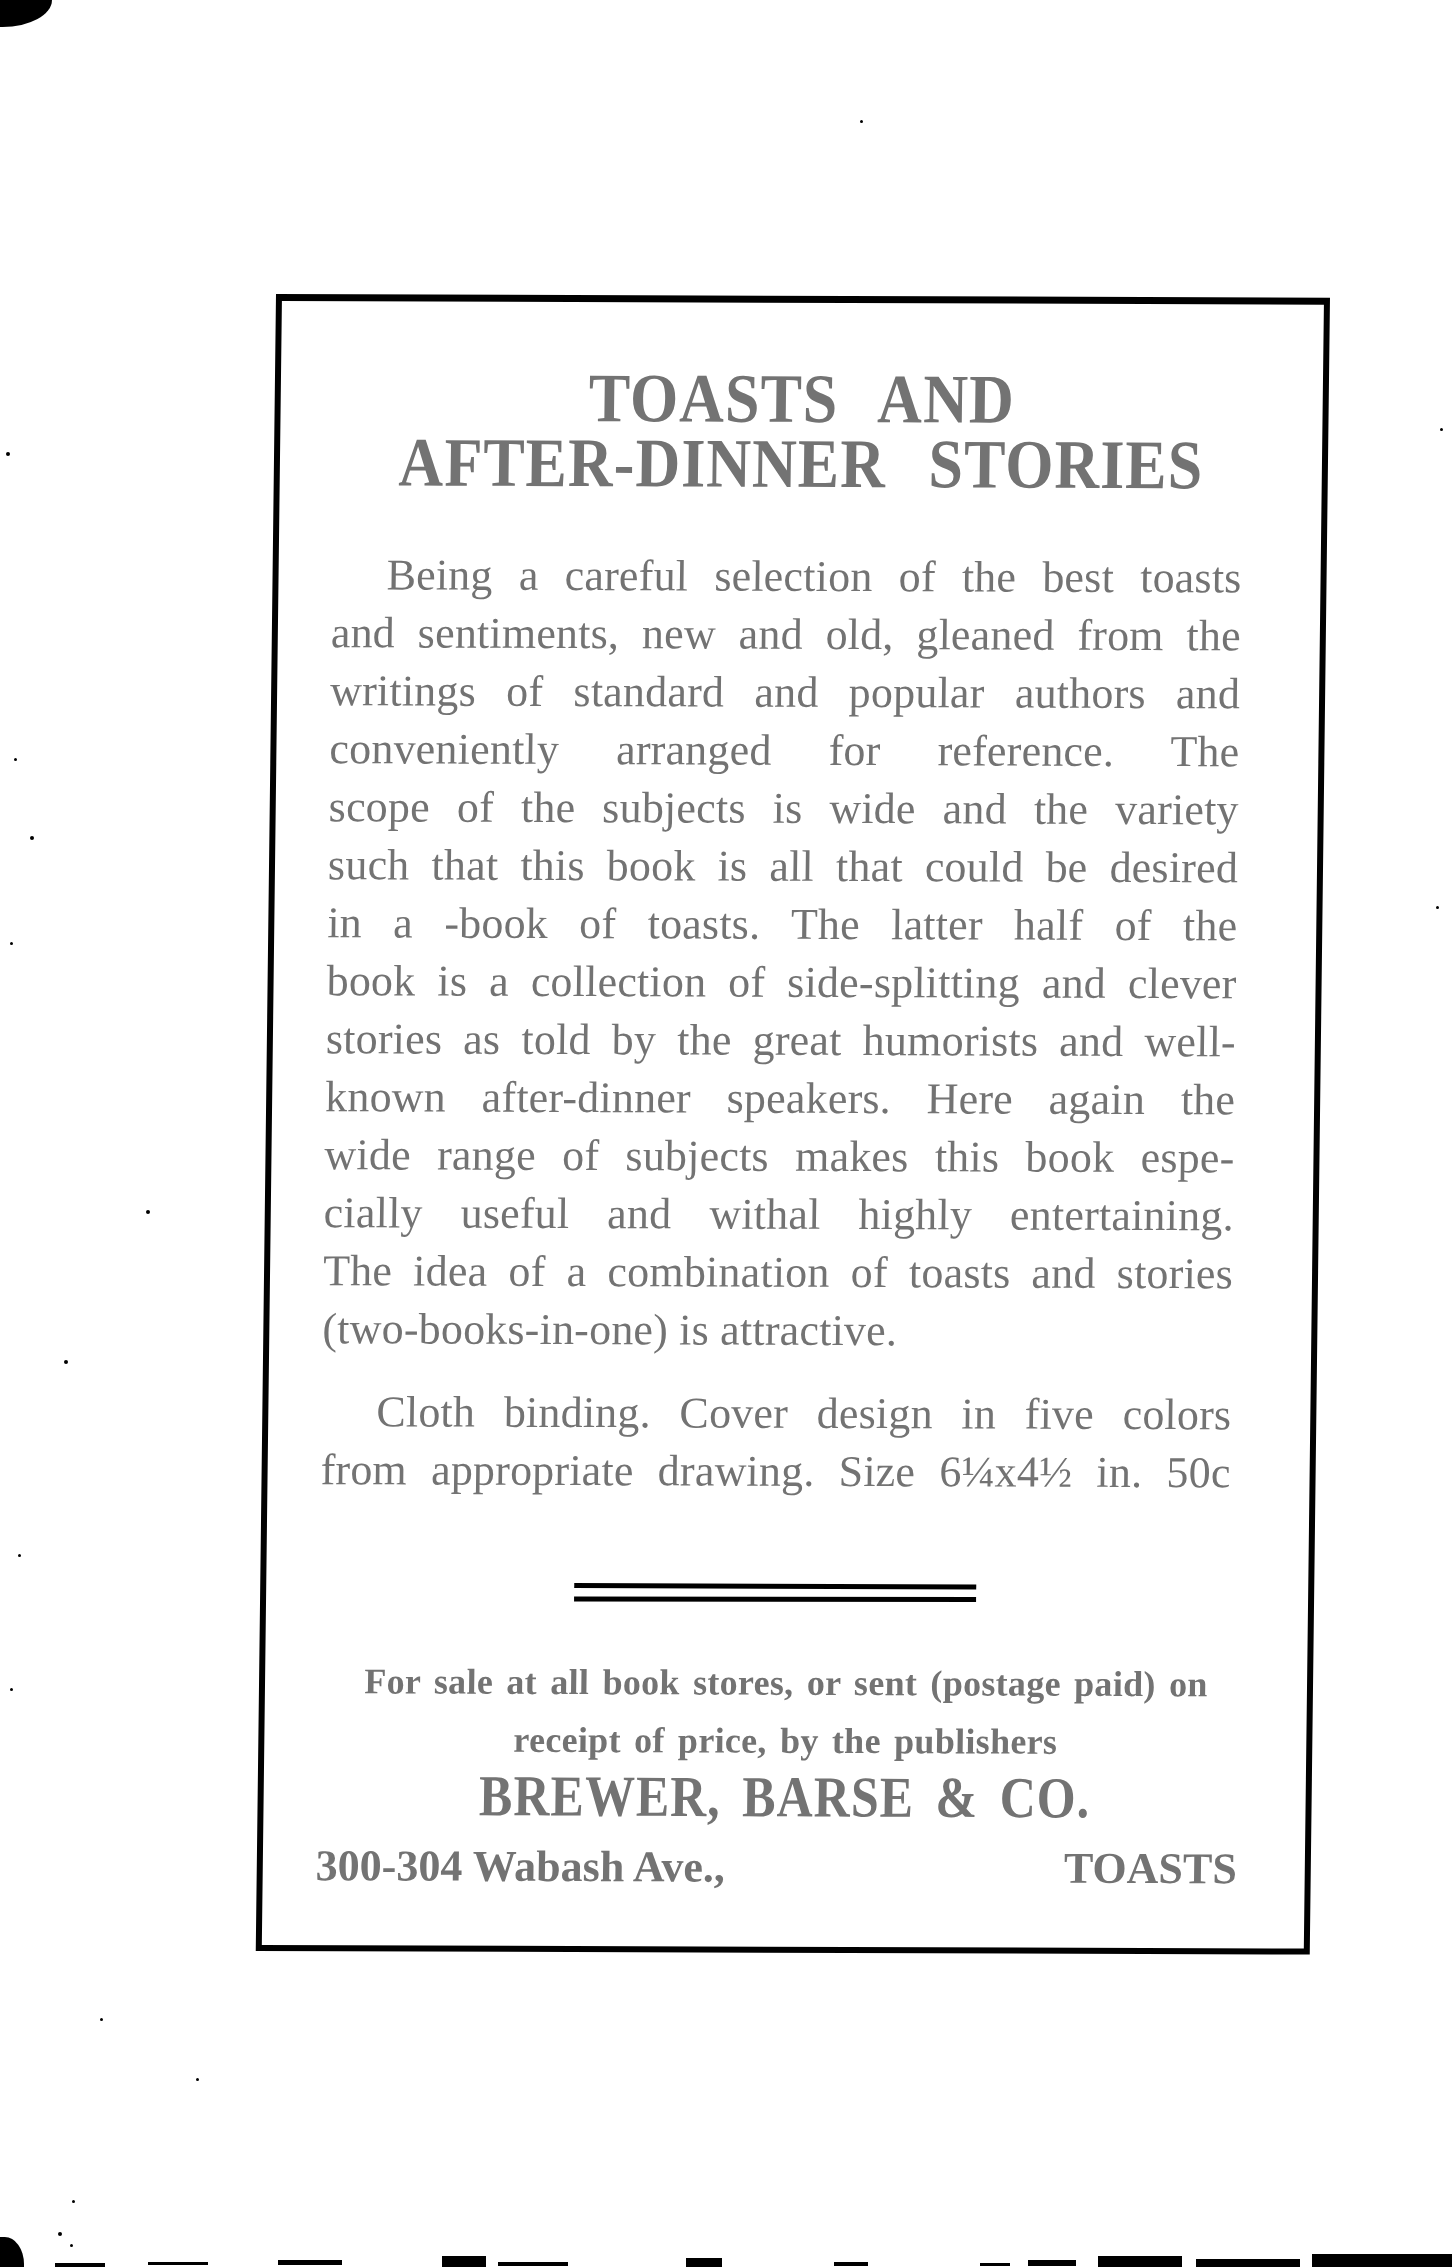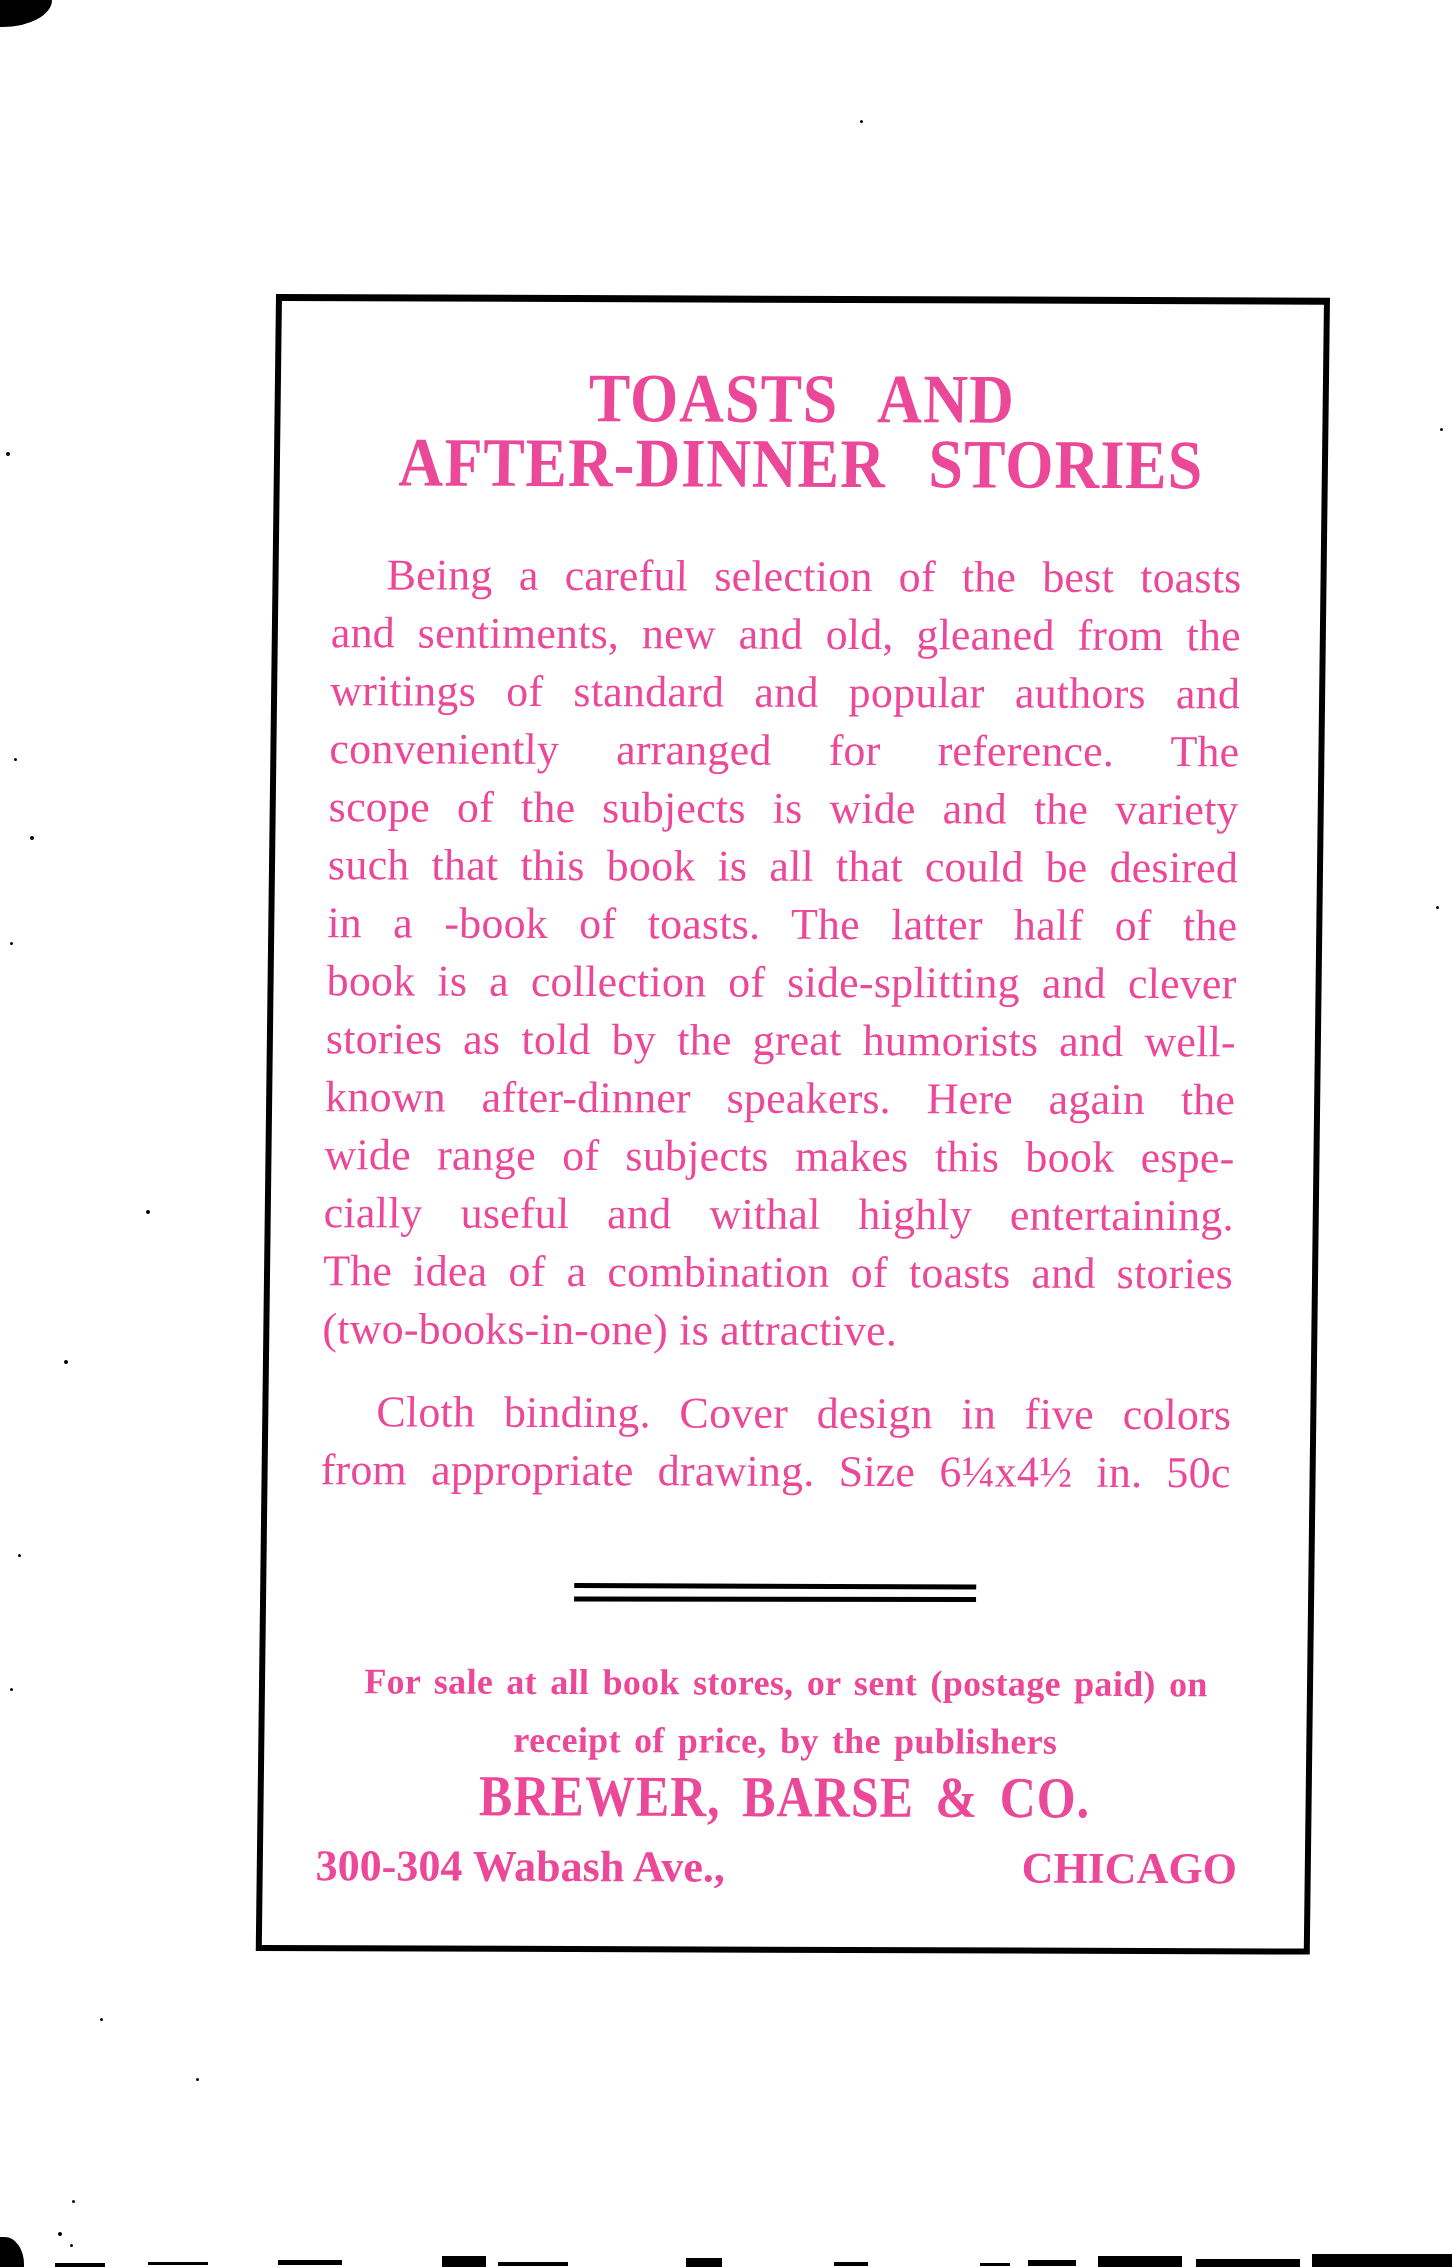--- a/index.html
+++ b/index.html
@@ -2,21 +2,21 @@
 <html><head>
 <meta charset="utf-8">
 <style>
   html,body{margin:0;padding:0;background:#e8e8e8;}
   .page{
     position:relative;
     width:1452px;height:2267px;
     background:#ffffff;
     overflow:hidden;
     font-family:"Liberation Serif", serif;
-    color:#ec4899;
+    color:#737373;
   }
   
   .sheet{
     position:absolute;left:276px;top:294px;
     width:1054px;height:1657px;
     box-sizing:border-box;
     border:solid #000;
     border-width:7px 6px 6px 6px;
     transform:rotate(0.2deg) skewX(-0.5deg);
     transform-origin:0 0;
@@ -117,21 +117,21 @@
 
     <div class="sale">
         <div class="line"><span>For sale at all book stores, or sent (postage paid) on</span></div>
         <div class="line"><span>receipt of price, by the publishers</span></div>
       </div>
 
     <div class="publisher">BREWER, BARSE &amp; CO.</div>
 
     <div class="address-row">
       <span>300-304 Wabash Ave.,</span>
-      <span>CHICAGO</span>
+      <span>TOASTS</span>
     </div>
   </div>
 
   <div class="corner-wedge"></div>
   <div class="corner-blob"></div>
   <div id="specks">
       <div class="speck" style="left: 6px; top: 452px; width: 4px; height: 4px;"></div>
       <div class="speck" style="left: 14px; top: 758px; width: 3px; height: 3px;"></div>
       <div class="speck" style="left: 30px; top: 836px; width: 4px; height: 4px;"></div>
       <div class="speck" style="left: 10px; top: 942px; width: 3px; height: 3px;"></div>

